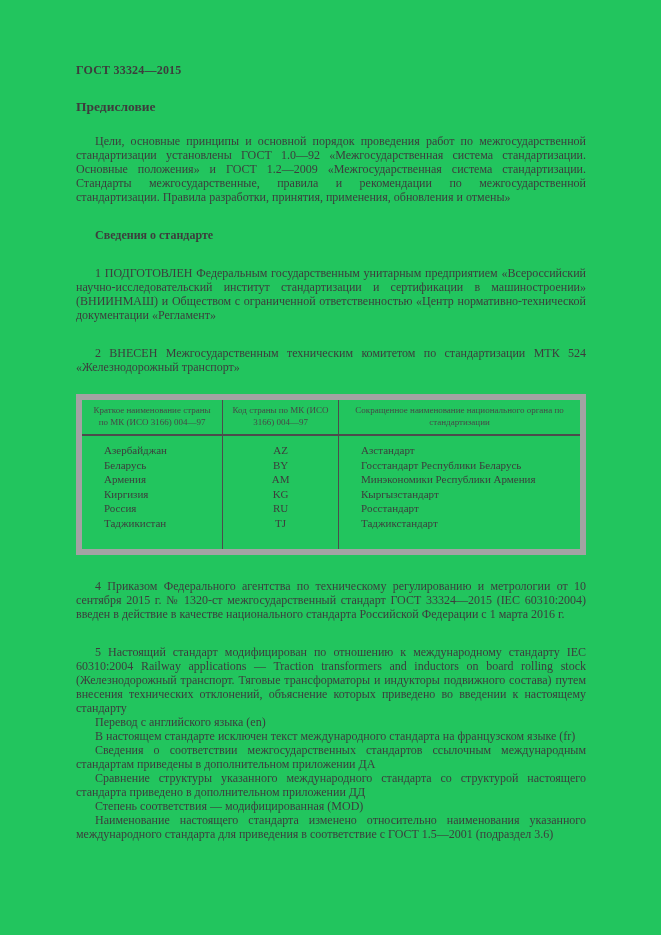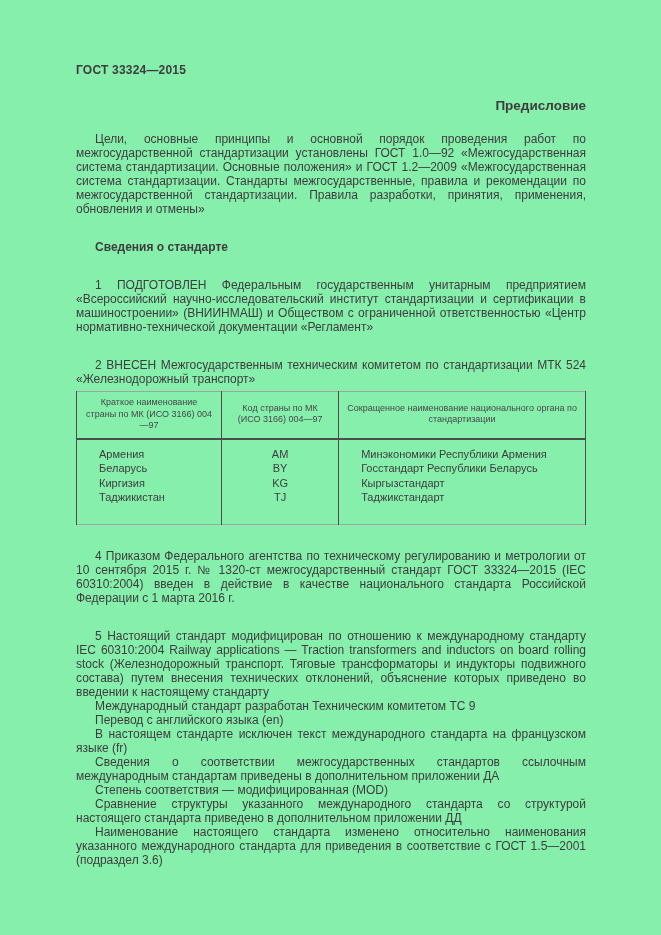--- a/index.html
+++ b/index.html
@@ -1,51 +1,51 @@
 <!DOCTYPE html>
 <html><head>
 <meta charset="utf-8">
 <style>
   * { margin: 0; padding: 0; box-sizing: border-box; }
   html, body { background: #e8e8e8; }
   .page {
     width: 661px;
     height: 935px;
-    background: #86efac;
+    background: #22c55e;
     position: relative;
-    font-family: Liberation Sans, sans-serif;
+    font-family: Liberation Serif, serif;
     color: #3d3d3d;
     padding: 63px 75px 0 76px;
     overflow: hidden;
   }
   .doc-code {
     font-size: 12px;
     font-weight: bold;
     letter-spacing: 0.2px;
   }
   .title {
-    text-align: right;
+    text-align: left;
     font-size: 13.5px;
     font-weight: bold;
     margin-top: 21px;
   }
   p.para {
     font-size: 12px;
     line-height: 14px;
     text-align: justify;
     text-indent: 19px;
   }
   .gap { margin-top: 24px; }
   .bold { font-weight: bold; }
   .vote-table {
     width: 100%;
     border-collapse: collapse;
-    margin-top: 5px;
+    margin-top: 20px;
     margin-bottom: 1px;
-    border: 1px solid #a3a3a3;
+    border: 6px solid #a3a3a3;
   }
   .vote-table th {
     font-size: 9px;
     font-weight: normal;
     line-height: 11.5px;
     text-align: center;
     vertical-align: middle;
     padding: 5px 8px 6px;
     border-left: 1px solid #4c4c4c;
     border-right: 1px solid #4c4c4c;
@@ -92,46 +92,55 @@
     </colgroup>
     <thead>
       <tr>
         <th>Краткое наименование страны по МК (ИСО 3166) 004—97</th>
         <th>Код страны по МК (ИСО 3166) 004—97</th>
         <th>Сокращенное наименование национального органа по стандартизации</th>
       </tr>
     </thead>
     <tbody>
       <tr>
-        <td>Армения</td>
-        <td class="code-cell">AM</td>
-        <td>Минэкономики Республики Армения</td>
+        <td>Азербайджан</td>
+        <td class="code-cell">AZ</td>
+        <td>Азстандарт</td>
       </tr>
       <tr>
         <td>Беларусь</td>
         <td class="code-cell">BY</td>
         <td>Госстандарт Республики Беларусь</td>
       </tr>
       <tr>
+        <td>Армения</td>
+        <td class="code-cell">AM</td>
+        <td>Минэкономики Республики Армения</td>
+      </tr>
+      <tr>
         <td>Киргизия</td>
         <td class="code-cell">KG</td>
         <td>Кыргызстандарт</td>
+      </tr>
+      <tr>
+        <td>Россия</td>
+        <td class="code-cell">RU</td>
+        <td>Росстандарт</td>
       </tr>
       <tr>
         <td>Таджикистан</td>
         <td class="code-cell">TJ</td>
         <td>Таджикстандарт</td>
       </tr>
     </tbody>
   </table>
 
   <p class="para gap">4  Приказом Федерального агентства по техническому регулированию и метрологии от 10 сентября 2015 г. № 1320-ст межгосударственный стандарт ГОСТ 33324—2015 (IEC 60310:2004) введен в действие в качестве национального стандарта Российской Федерации с 1 марта 2016 г.</p>
   <p class="para gap">5  Настоящий стандарт модифицирован по отношению к международному стандарту IEC 60310:2004 Railway applications — Traction transformers and inductors on board rolling stock (Железнодорожный транспорт. Тяговые трансформаторы и индукторы подвижного состава) путем внесения технических отклонений, объяснение которых приведено во введении к настоящему стандарту</p>
 
-  <p class="para">Международный стандарт разработан Техническим комитетом ТС 9</p>
   <p class="para">Перевод с английского языка (en)</p>
   <p class="para">В настоящем стандарте исключен текст международного стандарта на французском языке (fr)</p>
   <p class="para">Сведения о соответствии межгосударственных стандартов ссылочным международным стандартам приведены в дополнительном приложении ДА</p>
+  <p class="para">Сравнение структуры указанного международного стандарта со структурой настоящего стандарта приведено в дополнительном приложении ДД</p>
   <p class="para">Степень соответствия — модифицированная (MOD)</p>
-  <p class="para">Сравнение структуры указанного международного стандарта со структурой настоящего стандарта приведено в дополнительном приложении ДД</p>
   <p class="para">Наименование настоящего стандарта изменено относительно наименования указанного международного стандарта для приведения в соответствие с ГОСТ 1.5—2001 (подраздел 3.6)</p>
 
 </div>
 
 </body></html>

